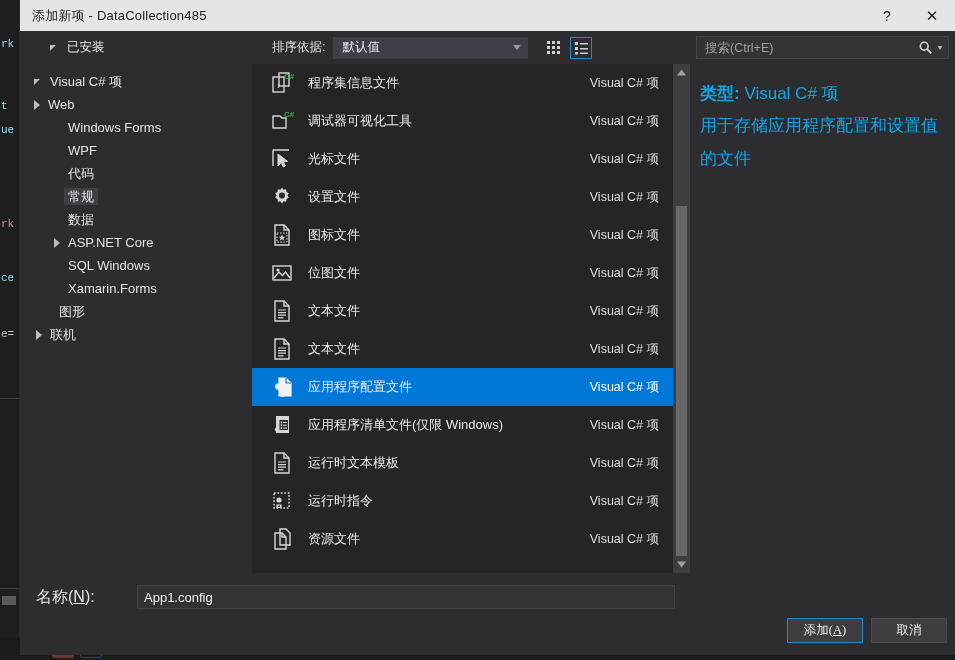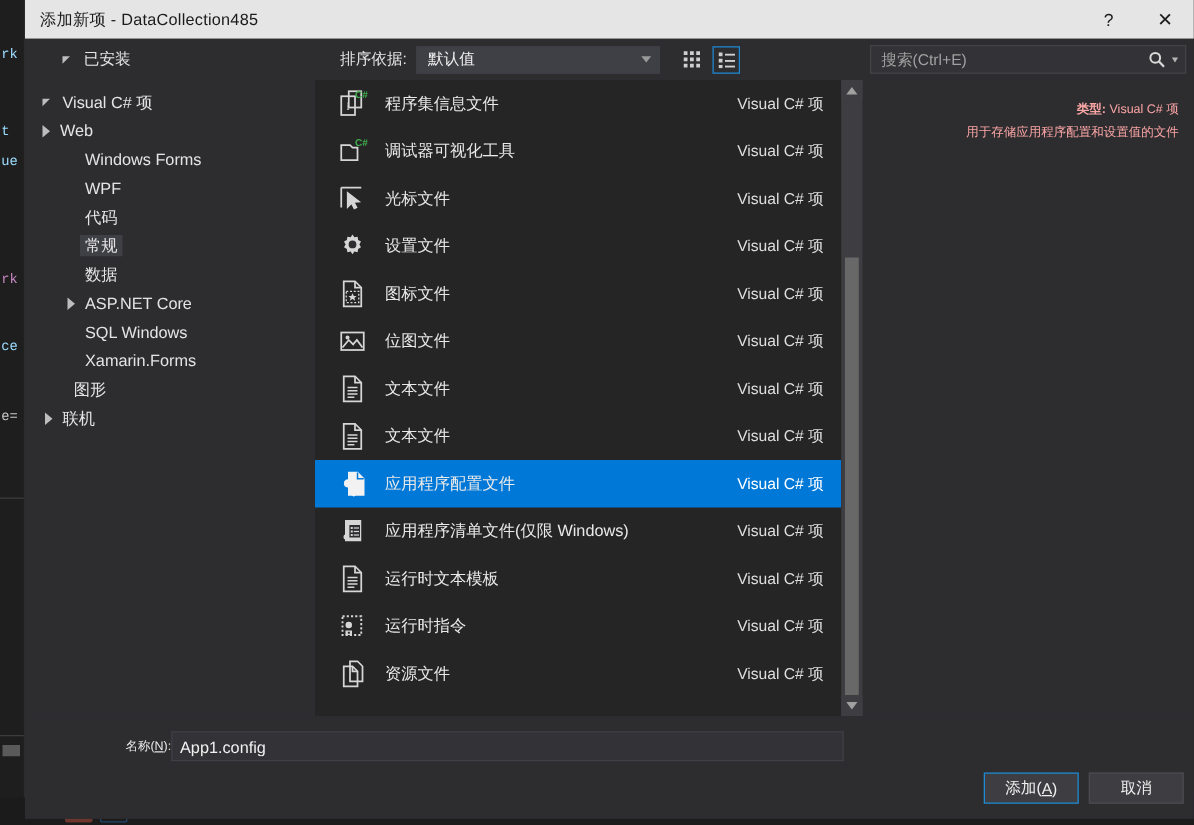--- a/index.html
+++ b/index.html
@@ -143,40 +143,40 @@
     background: #3e3e42;
   }
   .vscroll .arr.bot { position: absolute; bottom: 0; left: 0; right: 0; }
   .vscroll .thumb {
     position: absolute; left: 3px; width: 11px; background: #686868;
   }
 
   
   .detail {
     width: 265px; flex: 0 0 265px; background: #2d2d30; padding: 14px 12px 0 10px;
-    color: #fca5a5; font-size: 10px; line-height: 1.9; text-align: right;
+    color: #0ea5e9; font-size: 17px; line-height: 1.9;
   }
   .detail .k { font-weight: bold; }
 
   
   .bottom { flex: 0 0 82px; background: #2d2d30; position: relative; }
   .namerow {
     position: absolute; left: 0; top: 12px; display: flex; align-items: center;
   }
-  .namerow .lbl { width: 117px; padding-left: 16px; font-size: 10px; color: #e6e6e6; text-align: right; }
+  .namerow .lbl { width: 117px; padding-left: 16px; font-size: 16px; color: #e6e6e6; text-align: left; }
   .namerow .lbl u { text-decoration: underline; }
   .namefield {
     width: 538px; height: 24px; background: #333337; border: 1px solid #3f3f46;
     color: #f0f0f0; font-size: 13px; padding: 0 6px; outline: none;
     font-family: inherit;
   }
   .btnrow { position: absolute; right: 8px; top: 45px; display: flex; gap: 8px; }
   .btn {
     width: 76px; height: 25px; background: #3e3e42; color: #f0f0f0;
-    border: 1px solid #4a4a50; font-size: 12.5px; font-family: Liberation Sans, sans-serif;
+    border: 1px solid #4a4a50; font-size: 12.5px; font-family: Liberation Serif, serif;
     display: flex; align-items: center; justify-content: center;
   }
   .btn u { text-decoration: underline; }
   .btn.primary { border-color: #1b8ad4; }
   svg { display: block; }
 </style>
 </head>
 <body>
 
 <div id="bg">

